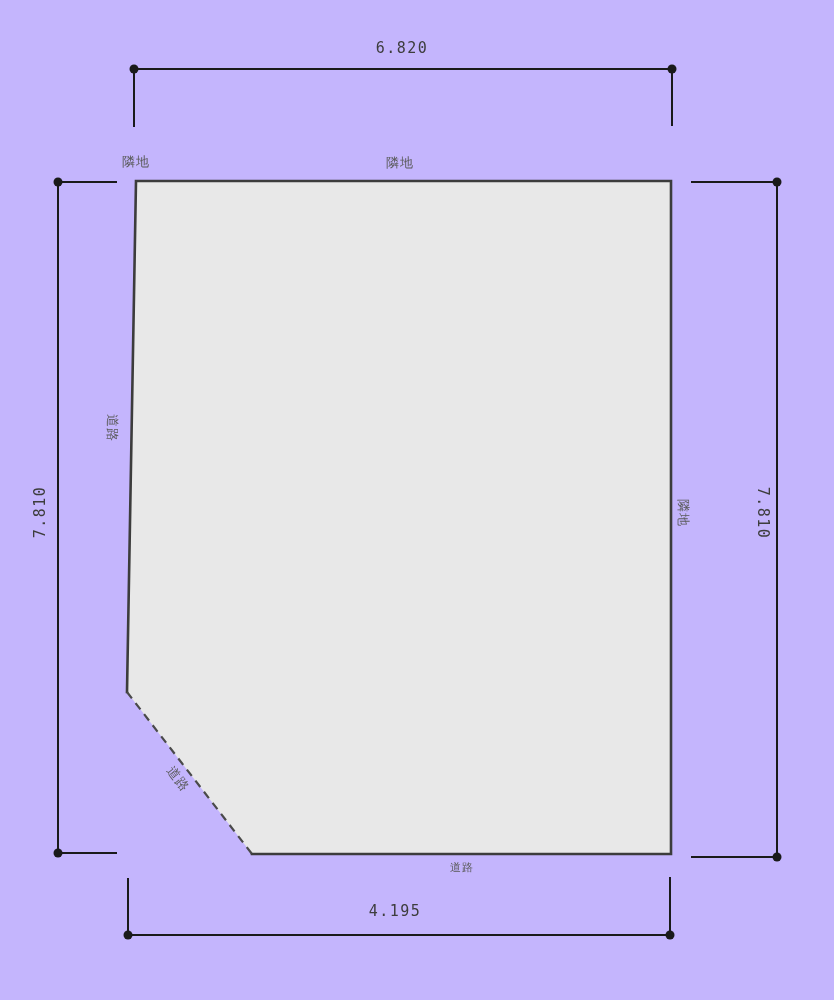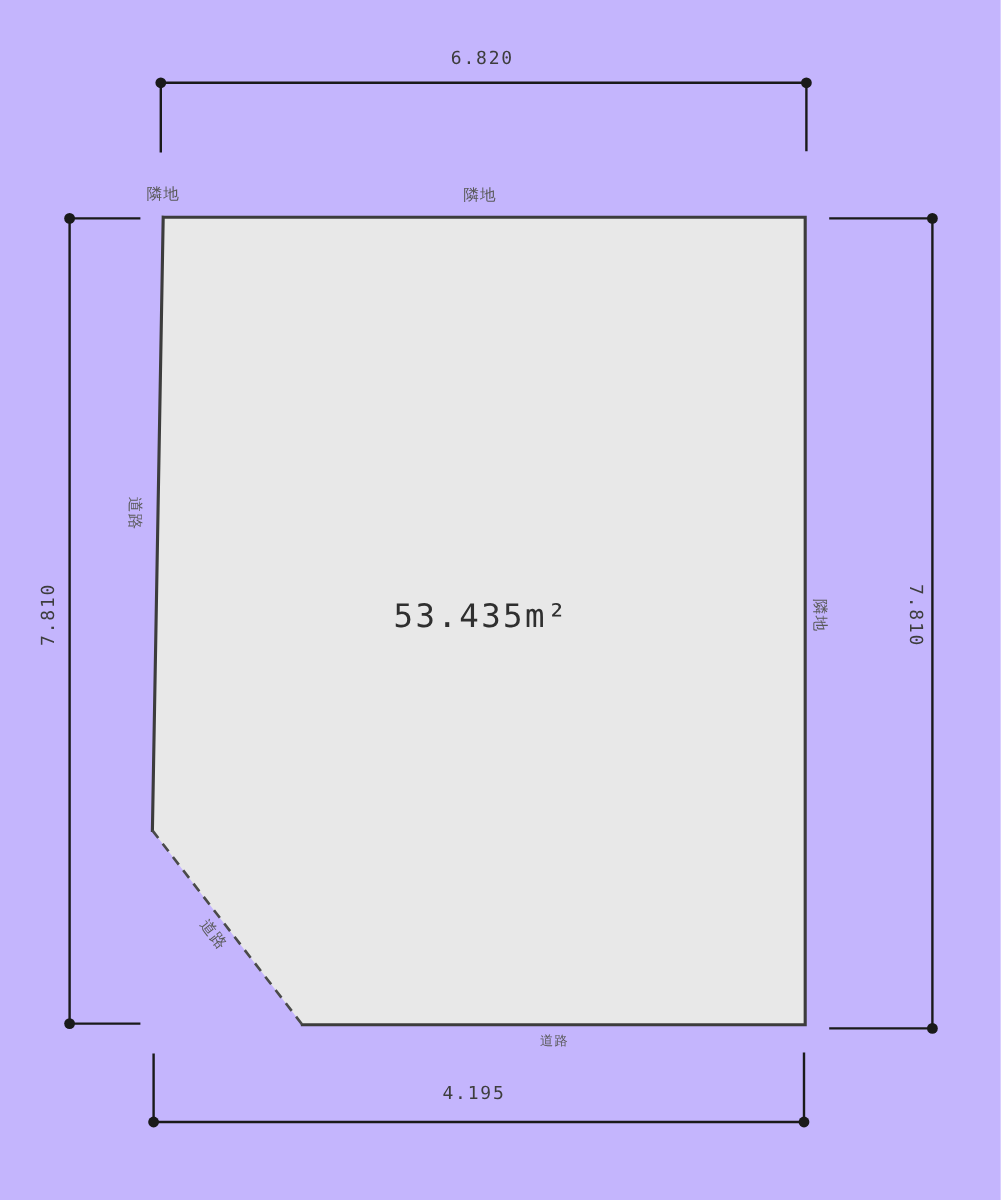--- a/index.html
+++ b/index.html
@@ -76,21 +76,20 @@
   </svg>
 
   <div class="dim" style="left:402px; top:48px;">6.820</div>
 
   <div class="dim" style="left:395px; top:911px;">4.195</div>
 
   <div class="dim rot-ccw" style="left:40px; top:512px;">7.810</div>
 
   <div class="dim rot-cw" style="left:763px; top:513px;">7.810</div>
 
-  <div class="area" style="left:401px; top:514px;">53.435m²</div>
 
   <div class="lbl" style="left:136px; top:162px;">隣地</div>
 
   <div class="lbl" style="left:400px; top:163px;">隣地</div>
 
   <div class="lbl rot-cw" style="left:112px; top:428px;">道路</div>
 
   <div class="lbl rot-cw" style="left:683px; top:513px;">隣地</div>
 
   <div class="lbl rot-diag" style="left:178px; top:779px;">道路</div>

